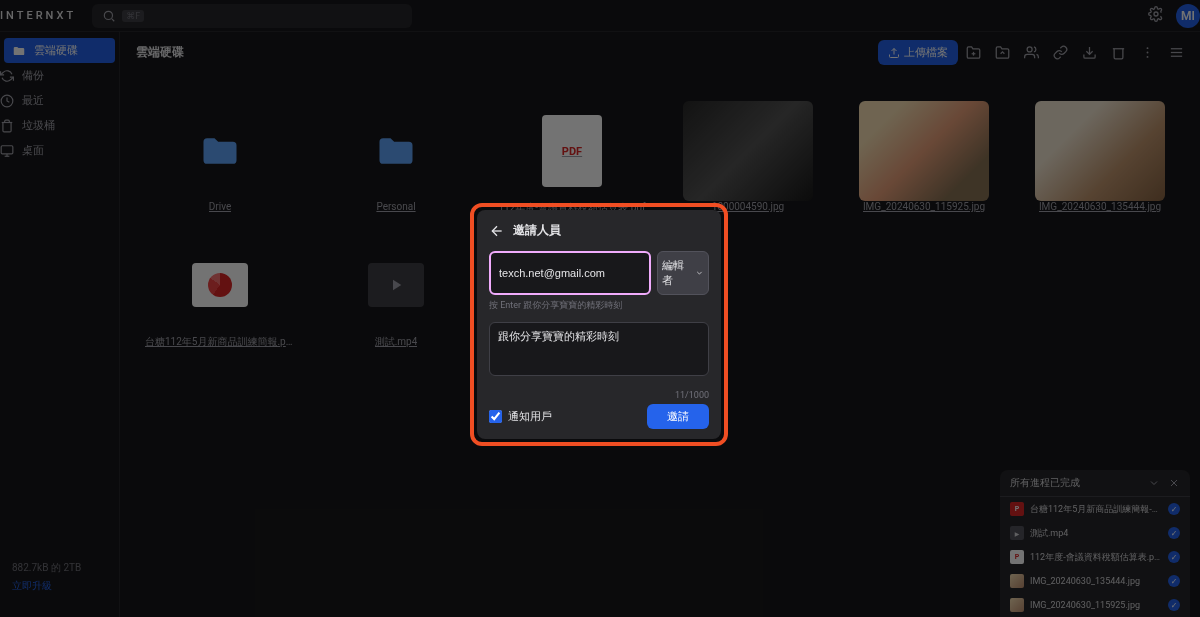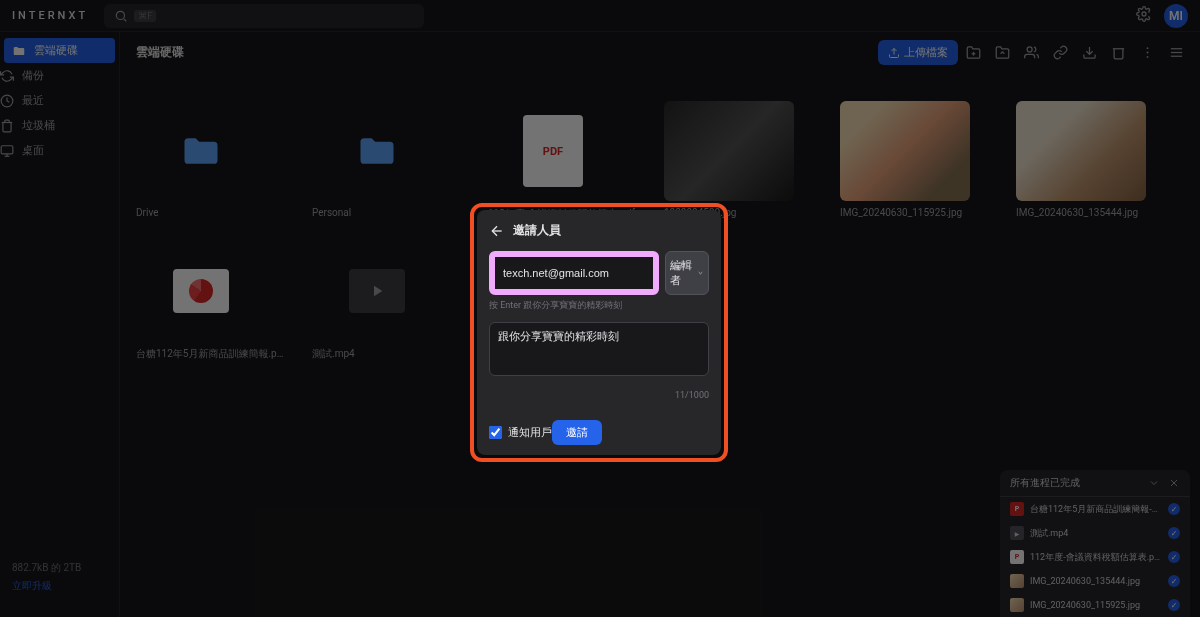--- a/index.html
+++ b/index.html
@@ -10,21 +10,21 @@
   width: 1200px;
   height: 617px;
   overflow: hidden;
   position: relative;
 }
 
 .topbar {
   height: 32px;
   display: flex;
   align-items: center;
-  padding: 0 12px;
+  padding: 0 0;
   gap: 16px;
   border-bottom: 1px solid #27272a;
 }
 .brand {
   font-size: 11px;
   letter-spacing: 3px;
   color: #e4e4e7;
   font-weight: 500;
 }
 .search-wrap {
@@ -127,25 +127,25 @@
 
 .grid {
   padding: 28px 16px;
   display: grid;
   grid-template-columns: repeat(6, 1fr);
   gap: 20px 8px;
 }
 .file-item {
   display: flex;
   flex-direction: column;
-  align-items: flex-start;
-  gap: 6px;
+  align-items: center;
   font-size: 10px;
   color: #a1a1aa;
   text-align: center;
+  text-decoration: underline;
 }
 .file-thumb {
   width: 130px;
   height: 100px;
   display: flex;
   align-items: center;
   justify-content: center;
   border-radius: 6px;
   overflow: hidden;
   position: relative;
@@ -234,21 +234,21 @@
   gap: 8px;
   font-size: 12px;
   font-weight: 600;
   margin-bottom: 12px;
 }
 .dialog-header svg { width: 16px; height: 16px; cursor: pointer; }
 .email-row { display: flex; gap: 6px; }
 .email-input {
   flex: 1;
   background: #18181b;
-  border: 6px solid #f0abfc;
+  border: 2px solid #f0abfc;
   border-radius: 6px;
   padding: 6px 8px;
   color: #e4e4e7;
   font-size: 11px;
 }
 .role-select {
   background: #3f3f46;
   border: 1px solid #52525b;
   border-radius: 6px;
   padding: 6px 4px;
@@ -267,29 +267,29 @@
   border: 1px solid #3f3f46;
   border-radius: 6px;
   padding: 6px 8px;
   color: #e4e4e7;
   font-size: 11px;
   height: 54px;
   margin-top: 10px;
   resize: none;
 }
 .counter { text-align: right; font-size: 9px; color: #71717a; margin-top: 10px; }
-.dialog-footer { display: flex; align-items: center; justify-content: flex-start; margin-top: 20px; }
+.dialog-footer { display: flex; align-items: center; justify-content: space-between; margin-top: 4px; }
 .notify-wrap { display: flex; align-items: center; gap: 6px; font-size: 11px; }
 .notify-wrap input { accent-color: #2563eb; }
 .invite-btn {
   background: #2563eb;
   color: #fff;
   border: none;
   border-radius: 6px;
-  padding: 5px 14px;
+  padding: 5px 20px;
   font-size: 11px;
   cursor: pointer;
 }
 
 
 .progress-panel {
   position: absolute;
   right: 10px;
   bottom: 0;
   width: 190px;

